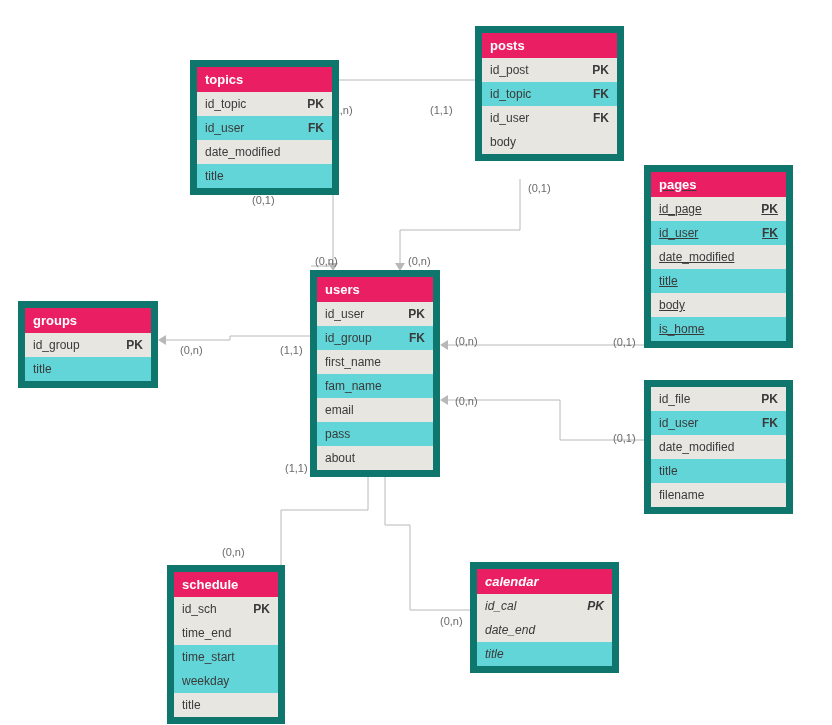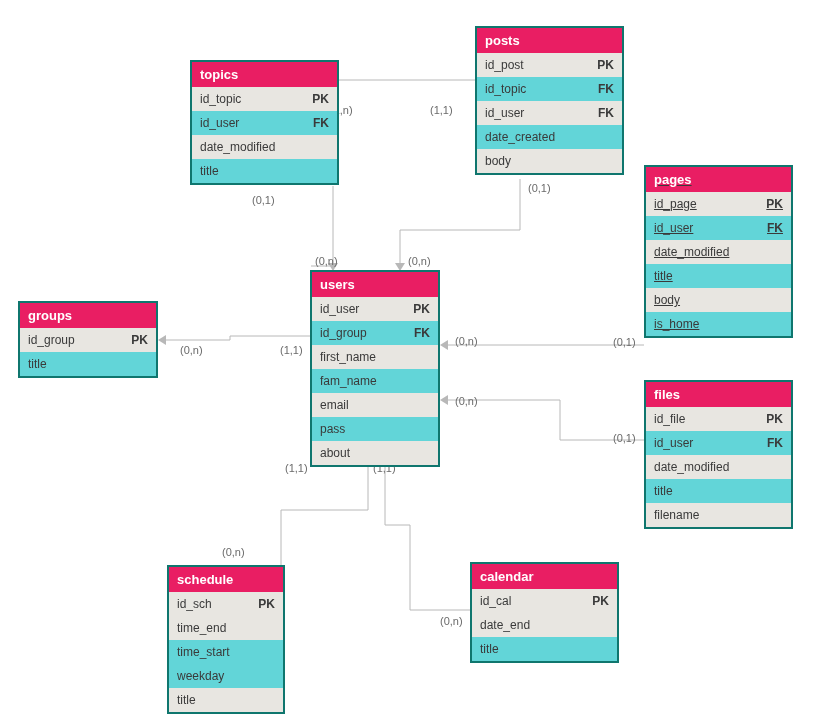--- a/index.html
+++ b/index.html
@@ -8,21 +8,21 @@
     font-family: Arial, Helvetica, sans-serif;
     font-size: 12px;
     background: #fff;
     color: #3a3a3a;
     width: 832px;
     height: 725px;
     position: relative;
   }
   .entity {
     position: absolute;
-    border: 2px solid #0f766e;
+    border: 7px solid #0f766e;
     background: #1d4ed8;
   }
   .entity-header {
     background: #e91e63;
     color: #fff;
     font-weight: bold;
     padding: 5px 8px;
     font-size: 13px;
   }
   .entity-row {
@@ -123,24 +123,20 @@
       <span class="field-key">PK</span>
     </div>
   <div class="entity-row even">
       <span class="field-name">id_topic</span>
       <span class="field-key">FK</span>
     </div>
   <div class="entity-row odd">
       <span class="field-name">id_user</span>
       <span class="field-key">FK</span>
     </div>
-  <div class="entity-row even">
-      <span class="field-name">date_created</span>
-      <span class="field-key"></span>
-    </div>
   <div class="entity-row odd">
       <span class="field-name">body</span>
       <span class="field-key"></span>
     </div>
 </div>
 
 <div class="entity" style="left:644px; top:165px; width:149px;text-decoration:underline;">
   <div class="entity-header">pages</div>
   <div class="entity-row odd">
       <span class="field-name">id_page</span>
@@ -206,21 +202,20 @@
       <span class="field-name">id_group</span>
       <span class="field-key">PK</span>
     </div>
   <div class="entity-row even">
       <span class="field-name">title</span>
       <span class="field-key"></span>
     </div>
 </div>
 
 <div class="entity" style="left:644px; top:380px; width:149px;">
-  <div class="entity-header">files</div>
   <div class="entity-row odd">
       <span class="field-name">id_file</span>
       <span class="field-key">PK</span>
     </div>
   <div class="entity-row even">
       <span class="field-name">id_user</span>
       <span class="field-key">FK</span>
     </div>
   <div class="entity-row odd">
       <span class="field-name">date_modified</span>
@@ -253,21 +248,21 @@
   <div class="entity-row even">
       <span class="field-name">weekday</span>
       <span class="field-key"></span>
     </div>
   <div class="entity-row odd">
       <span class="field-name">title</span>
       <span class="field-key"></span>
     </div>
 </div>
 
-<div class="entity" style="left:470px; top:562px; width:149px;">
+<div class="entity" style="left:470px; top:562px; width:149px;font-style:italic;">
   <div class="entity-header">calendar</div>
   <div class="entity-row odd">
       <span class="field-name">id_cal</span>
       <span class="field-key">PK</span>
     </div>
   <div class="entity-row odd">
       <span class="field-name">date_end</span>
       <span class="field-key"></span>
     </div>
   <div class="entity-row even">

